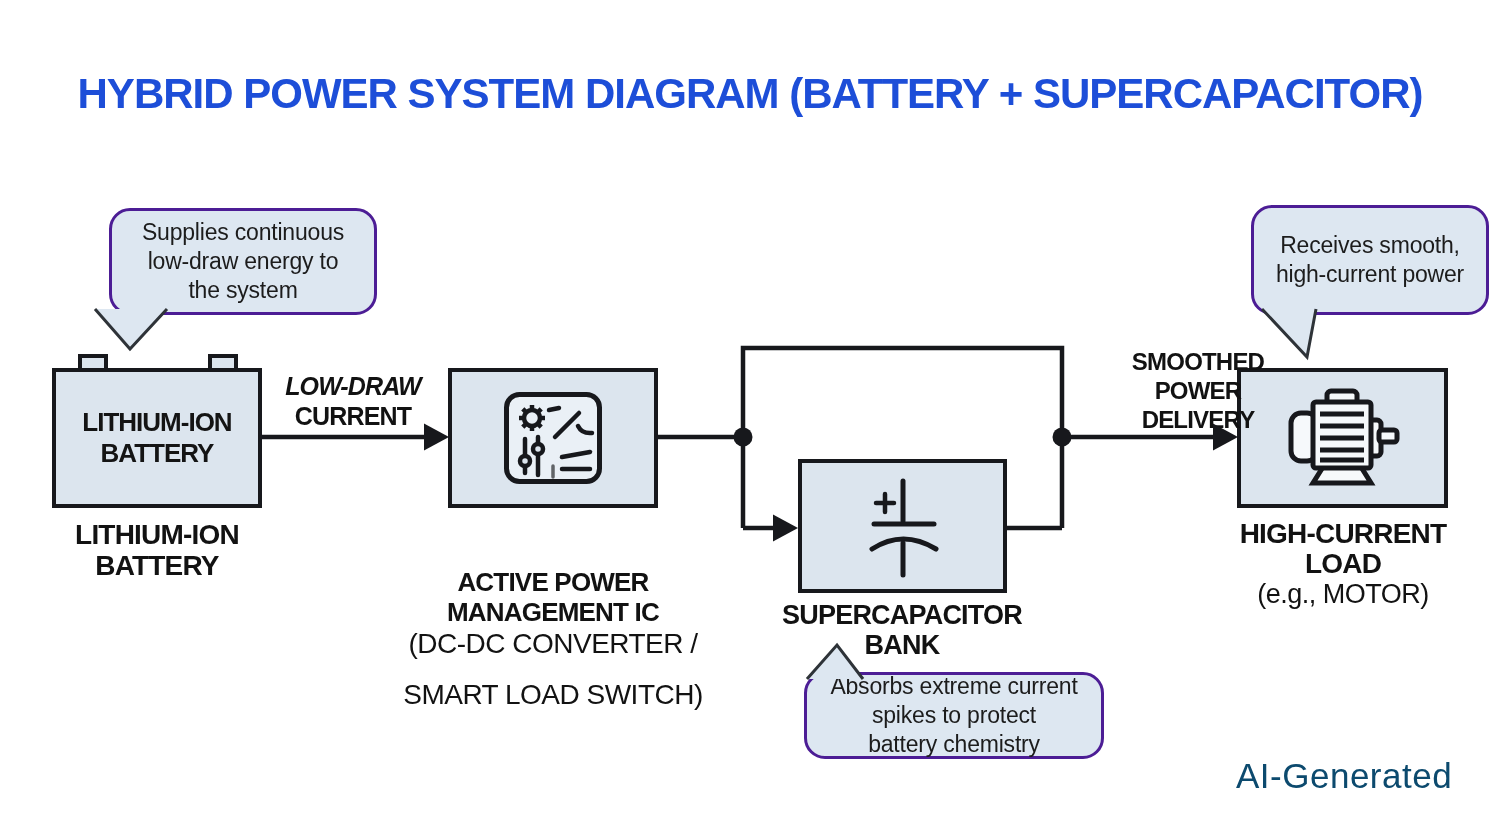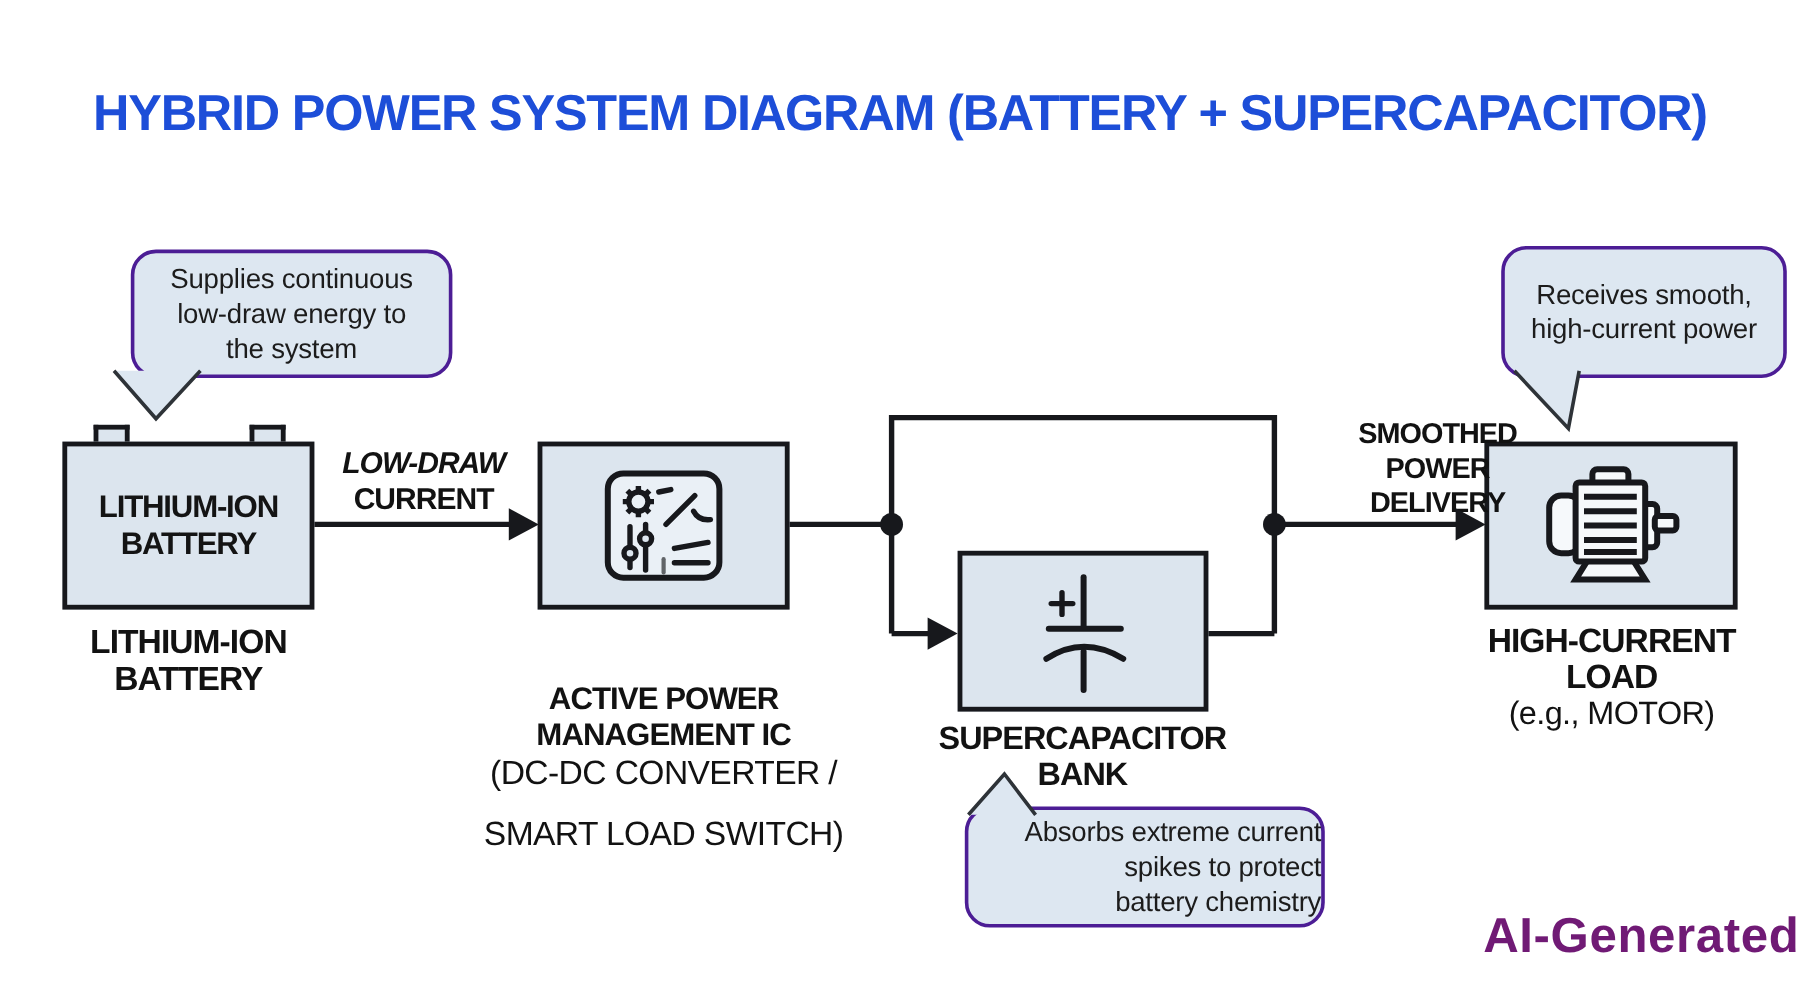--- a/index.html
+++ b/index.html
@@ -39,22 +39,22 @@
     text-align:center;font-size:23px;line-height:29px;font-weight:500;
     letter-spacing:-0.2px;color:#1c1c1c;margin-left:44px;
   }
   .bubble span{display:block;}
   
   .edge-label{position:absolute;text-align:center;font-weight:700;color:#121212;}
   #low-draw-label{left:278px;top:371px;width:150px;font-size:25px;line-height:30px;letter-spacing:-0.8px;}
   #smoothed-label{left:1108px;top:347px;width:180px;font-size:24px;line-height:29px;letter-spacing:-0.8px;}
   
   #watermark{
-    left:1236px;top:756px;font-size:41px;letter-spacing:0.5px;
-    color:#701a75;font-weight:700;
+    left:1236px;top:756px;font-size:35px;letter-spacing:0.5px;
+    color:#0c4a6e;font-weight:400;
   }
   svg{display:block;}
   #wires{left:0;top:0;pointer-events:none;}
 </style>
 </head>
 <body>
 
 <div id="canvas">
 
   <div id="title" class="abs">HYBRID POWER SYSTEM DIAGRAM (BATTERY + SUPERCAPACITOR)</div>
@@ -173,21 +173,21 @@
     <span>Supplies continuous</span>
     <span>low-draw energy to</span>
     <span>the system</span>
   </div>
 
   <div class="bubble" style="left:1207px;top:205px;width:238px;height:110px;">
     <span>Receives smooth,</span>
     <span>high-current power</span>
   </div>
 
-  <div class="bubble" style="left:760px;top:672px;width:300px;height:101px;align-items:flex-end;">
+  <div class="bubble" style="left:760px;top:672px;width:300px;height:87px;">
     <span>Absorbs extreme current</span>
     <span>spikes to protect</span>
     <span>battery chemistry</span>
   </div>
 
   <svg id="wires" class="abs" width="1500" height="822" viewBox="0 0 1500 822">
 
     <path d="M95 309 L130 349 L167 309" fill="#dde7f1" stroke="#2e3338" stroke-width="3"></path>
     <path d="M1262 309 L1307 357 L1316 309" fill="#dde7f1" stroke="#2e3338" stroke-width="3"></path>
     <path d="M807 679 L837 645 L863 679" fill="#dde7f1" stroke="#2e3338" stroke-width="3"></path>

